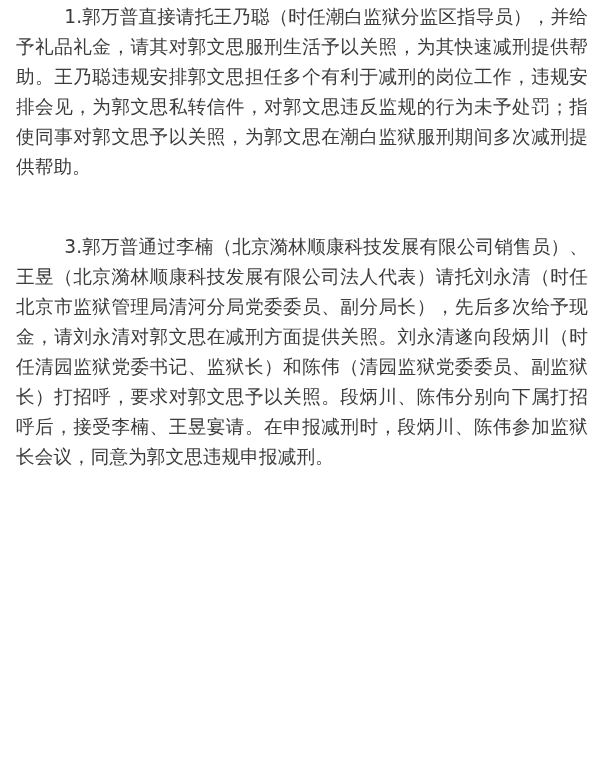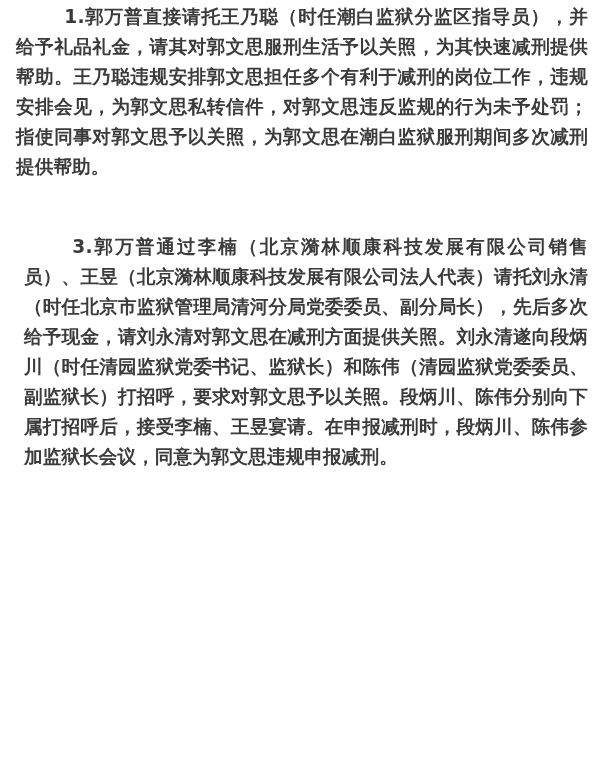--- a/index.html
+++ b/index.html
@@ -9,31 +9,30 @@
     }
     body {
       width: 600px;
       height: 775px;
       overflow: hidden;
       font-family: "DejaVu Sans", "Liberation Sans", sans-serif;
       color: #3b3b3b;
     }
     .doc {
       padding: 2px 12px 0 16px;
-      font-weight: bold;
     }
     .para {
       font-size: 18.6px;
       line-height: 30px;
       text-indent: 2.6em;
       text-align: justify;
       margin: 0 0 50px 0;
       letter-spacing: 0.1px;
     }
-    .para:last-child { margin-bottom: 0; margin-left: 8px; }
+    .para:last-child { margin-bottom: 0; }
   </style>
 </head>
 <body>
 
 <div class="doc">
   <p class="para">1.郭万普直接请托王乃聪（时任潮白监狱分监区指导员），并给予礼品礼金，请其对郭文思服刑生活予以关照，为其快速减刑提供帮助。王乃聪违规安排郭文思担任多个有利于减刑的岗位工作，违规安排会见，为郭文思私转信件，对郭文思违反监规的行为未予处罚；指使同事对郭文思予以关照，为郭文思在潮白监狱服刑期间多次减刑提供帮助。</p>
   <p class="para">3.郭万普通过李楠（北京漪林顺康科技发展有限公司销售员）、王昱（北京漪林顺康科技发展有限公司法人代表）请托刘永清（时任北京市监狱管理局清河分局党委委员、副分局长），先后多次给予现金，请刘永清对郭文思在减刑方面提供关照。刘永清遂向段炳川（时任清园监狱党委书记、监狱长）和陈伟（清园监狱党委委员、副监狱长）打招呼，要求对郭文思予以关照。段炳川、陈伟分别向下属打招呼后，接受李楠、王昱宴请。在申报减刑时，段炳川、陈伟参加监狱长会议，同意为郭文思违规申报减刑。</p>
 
 </div>
 

